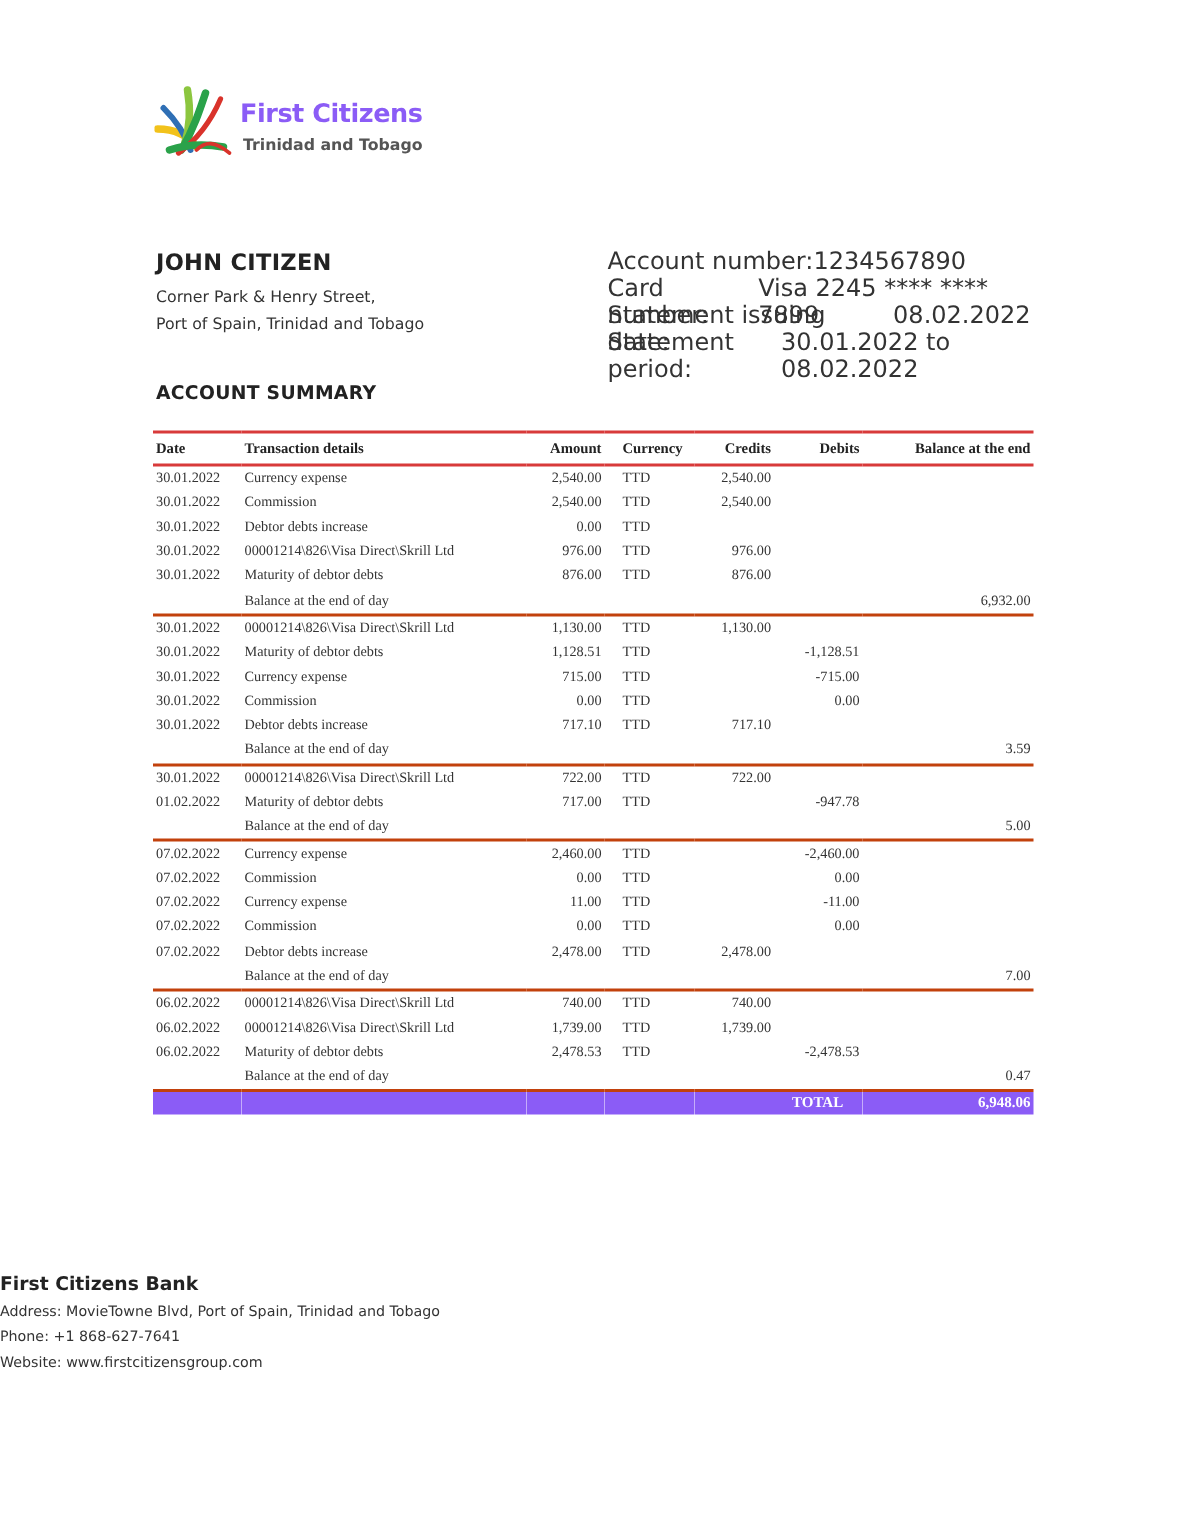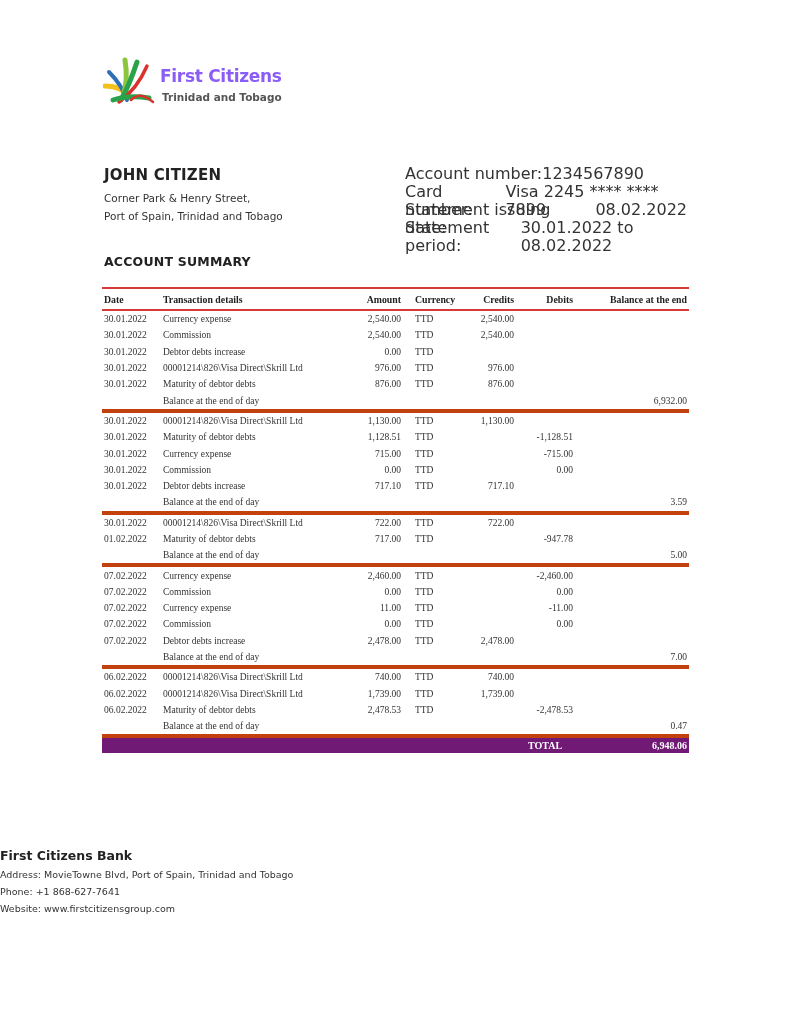--- a/index.html
+++ b/index.html
@@ -26,31 +26,31 @@
     .acct { position: absolute; left: 405px; top: 165px; width: 282px; }
     .acct .row { display: flex; justify-content: flex-start; height: 18px; line-height: 18px; font-size: 16px; color: #333; }
 
     .section-title { position: absolute; left: 104px; top: 254px; font-size: 12.5px; font-weight: bold; color: #222; letter-spacing: 0.2px; }
 
     .table-wrap { position: absolute; left: 102px; top: 287px; width: 587px; font-family: Liberation Serif, serif; }
     table { border-collapse: collapse; width: 100%; font-size: 9.5px; color: #333; table-layout: fixed; }
     th { font-weight: bold; font-size: 9.8px; color: #222; height: 20px; text-align: left; padding: 0 2px; white-space: nowrap; }
     td { height: 16.3px; padding: 0 2px; white-space: nowrap; overflow: hidden; }
     thead tr { border-top: 2px solid #d83a3a; border-bottom: 2px solid #d83a3a; }
-    tr.group-end { border-bottom: 4px solid #c2410c; margin-top: 12px; }
+    tr.group-end { border-bottom: 2px solid #c2410c; margin-top: 12px; }
     .r { text-align: right; }
     .c { text-align: left; padding-left: 12px; }
     col.c-date { width: 59px; }
     col.c-det { width: 190px; }
     col.c-amt { width: 52px; }
     col.c-cur { width: 60px; }
     col.c-cred { width: 53px; }
     col.c-deb { width: 59px; }
     col.c-bal { width: 114px; }
-    tr.total td { background: #701a75; color: #ffffff; font-weight: bold; height: 15px; font-size: 10px; }
+    tr.total td { background: #8b5cf6; color: #ffffff; font-weight: bold; height: 15px; font-size: 10px; }
 
     .footer { position: absolute; left: 0; top: 848px; width: 791px; }
     .footer .bank { font-size: 12.5px; font-weight: bold; color: #222; margin-bottom: 3px; }
     .footer .fl { font-size: 9.5px; color: #333; height: 17px; line-height: 17px; }
   </style>
 </head>
 <body>
 
 <div class="logo">
   <svg width="56" height="52" viewBox="0 0 56 52">

